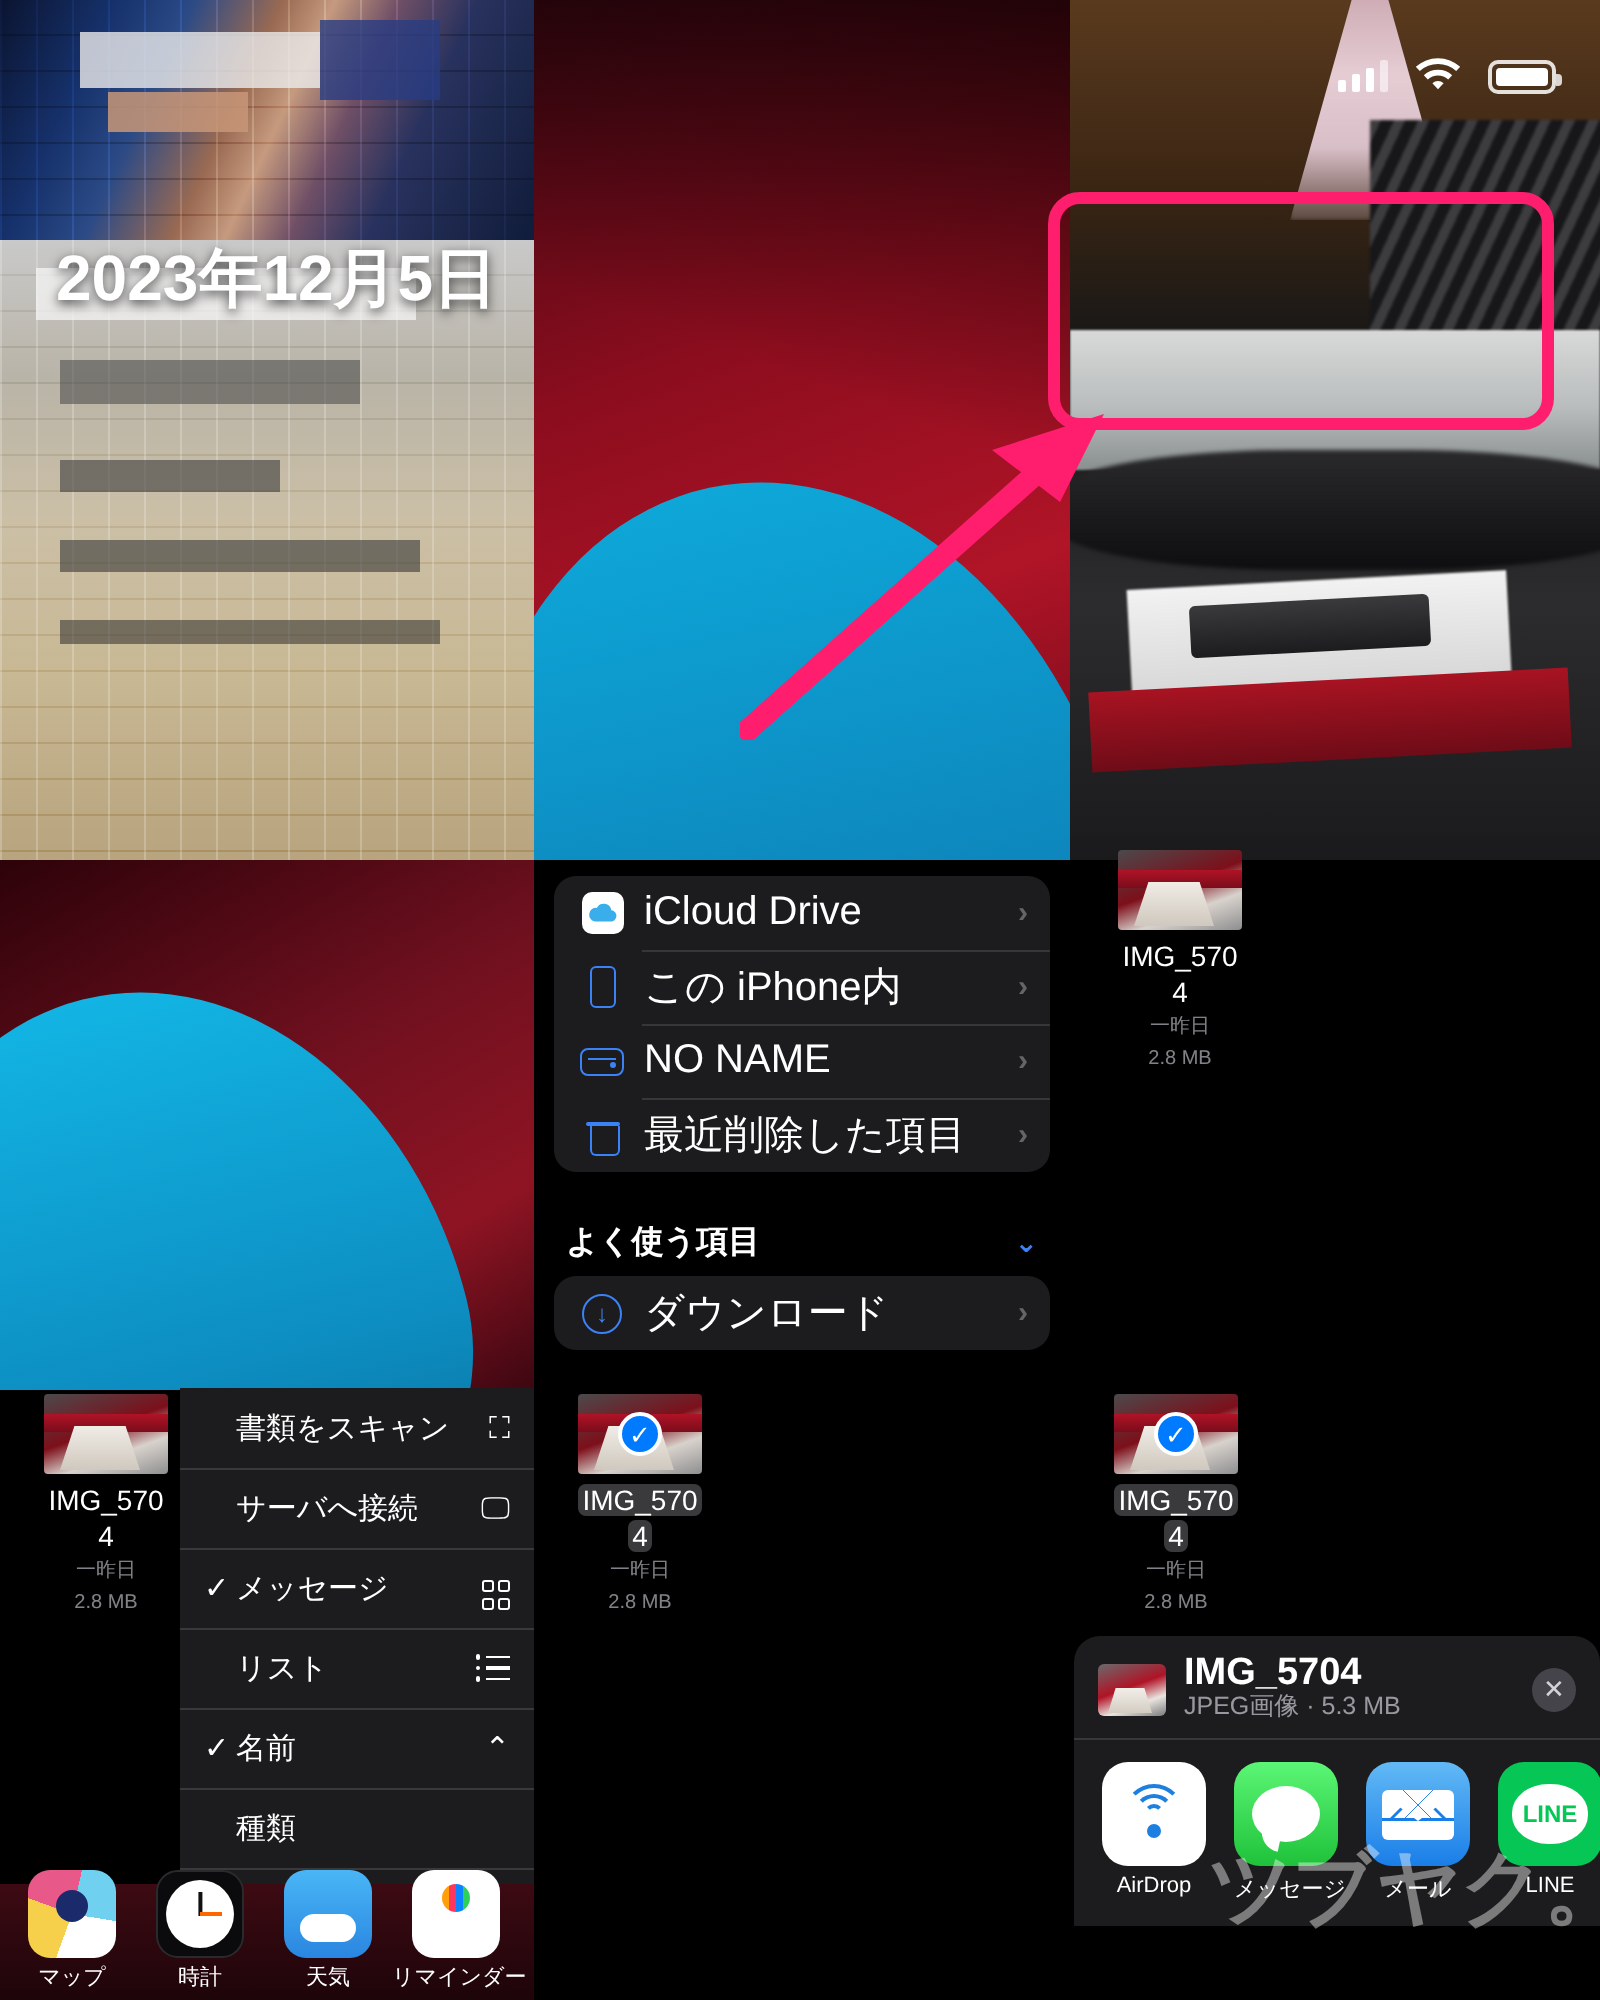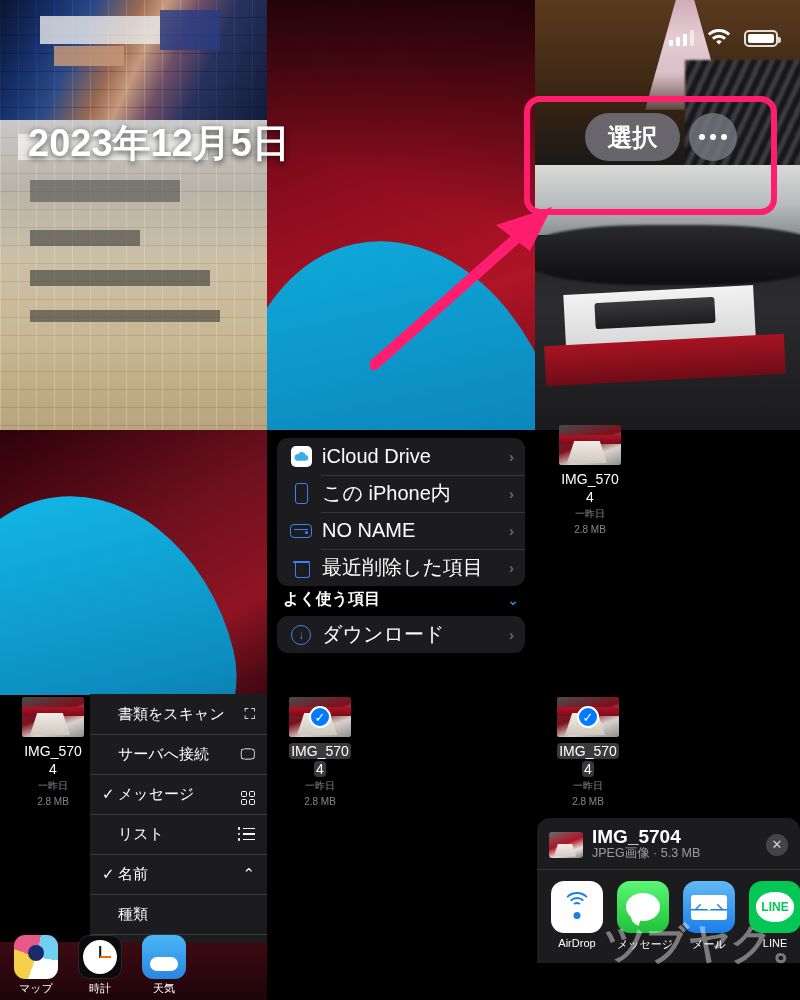--- a/index.html
+++ b/index.html
@@ -124,21 +124,21 @@
   .sb-bars i:nth-child(4){height:16px; background:rgba(255,255,255,.55)}
   .sb-batt { width:34px; height:17px; border:2px solid rgba(255,255,255,.85);
     border-radius:5px; padding:2px; position:relative; }
   .sb-batt span { display:block; height:100%; width:100%; background:#fff; border-radius:2px; }
   .sb-batt::after { content:""; position:absolute; right:-5px; top:5px; width:3px; height:6px;
     background:rgba(255,255,255,.8); border-radius:0 2px 2px 0; }
 
   
   .date-text {
     position:absolute; left:28px; top:118px;
-    color:#fff; font-size:38px; font-weight:bold; letter-spacing:0px;
+    color:#fff; font-size:32px; font-weight:bold; letter-spacing:0px;
     text-shadow:0 2px 6px rgba(0,0,0,.7);
     white-space:nowrap;
   }
 
   
   .pink-box {
     position:absolute; left:524px; top:96px; width:253px; height:119px;
     border:6px solid #ff1e6e; border-radius:16px; pointer-events:none;
   }
   .arrow-svg { position:absolute; left:370px; top:195px; width:200px; height:175px; }
@@ -179,21 +179,21 @@
   .ic-drive::before { content:""; position:absolute; left:3px; right:3px; top:4px; height:1.6px; background:#3b82f6; }
   .ic-trash { width:17px; height:19px; position:relative; }
   .ic-trash::before { content:""; position:absolute; left:0; top:3px; width:17px; height:2px;
     background:#3b82f6; border-radius:1px; }
   .ic-trash::after { content:""; position:absolute; left:2px; top:5px; width:13px; height:14px;
     border:1.8px solid #3b82f6; border-top:none; border-radius:0 0 3px 3px; }
   .ic-dl { width:20px; height:20px; border:1.8px solid #3b82f6; border-radius:50%;
     display:flex; align-items:center; justify-content:center; color:#3b82f6; font-size:12px; line-height:1; }
 
   .sect-hdr { display:flex; align-items:center; justify-content:space-between;
-    padding:3px 6px 6px 6px; }
+    padding:25px 6px 6px 6px; }
   .sect-hdr .t { color:#fff; font-size:16px; font-weight:bold; }
   .sect-hdr .c { color:#3b82f6; font-size:14px; font-weight:bold; }
 
   
   .ctx-menu { position:absolute; left:90px; top:694px; width:177px;
     background:#1c1c1e; overflow:hidden; }
   .ctx-item { height:40px; display:flex; align-items:center; padding:0 12px; position:relative; }
   .ctx-item + .ctx-item::before { content:""; position:absolute; left:0; right:0; top:0; height:1px;
     background:rgba(255,255,255,.13); }
   .ctx-check { width:16px; color:#fff; font-size:15px; font-weight:bold; }
@@ -354,28 +354,20 @@
       <path d="M4.9 8.6a10.6 10.6 0 0 1 14.2 0l-2 2.1a7.7 7.7 0 0 0-10.2 0z" fill="#fff"></path>
       <path d="M.9 4.4a16.4 16.4 0 0 1 22.2 0l-2 2.1a13.5 13.5 0 0 0-18.2 0z" fill="#fff"></path>
     </svg>
     <div class="sb-batt">
         <span></span>
       </div>
   </div>
 
   <div class="date-text">2023年12月5日</div>
 
-  <div class="ios-btn-row">
-    <div class="btn-select">選択</div>
-    <div class="btn-more">
-        <i></i>
-        <i></i>
-        <i></i>
-      </div>
-  </div>
 
   <div class="pink-box"></div>
   <svg class="arrow-svg" viewBox="0 0 200 175">
     <path d="M4 170 L168 24" stroke="#ff1e6e" stroke-width="11" fill="none" stroke-linecap="round"></path>
     <path d="M182 12 L126 30 L160 56 Z" fill="#ff1e6e"></path>
   </svg>
 
   <div class="files-panel">
     <div class="grp">
 
@@ -605,15 +597,19 @@
     <div class="dock-app">
       <div class="di di-clock">
           <span class="face"></span>
         </div>
       <div class="dn">時計</div>
     </div>
     <div class="dock-app">
       <div class="di di-weather"></div>
       <div class="dn">天気</div>
     </div>
+    <div class="dock-app">
+      <div class="di di-rem"></div>
+      <div class="dn">リマインダー</div>
+    </div>
   </div>
 
 </div>
 
 </body></html>

